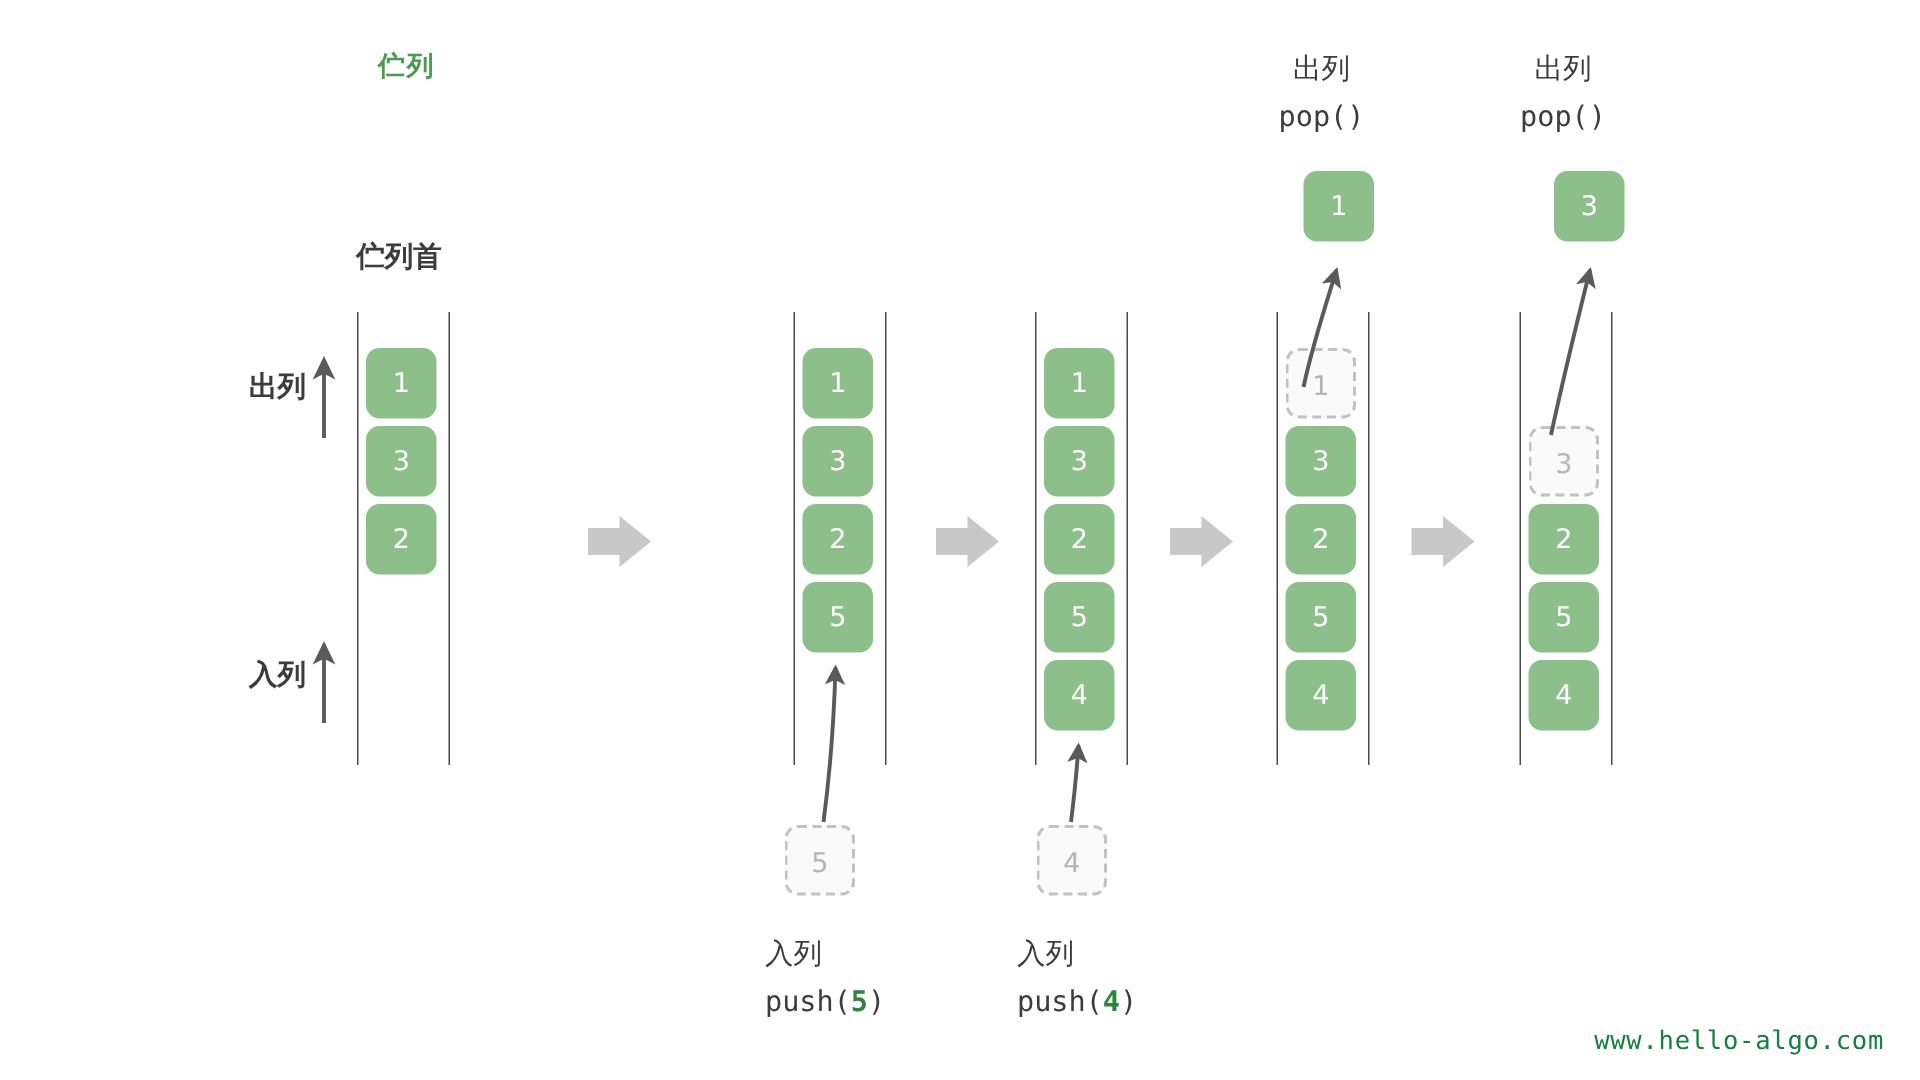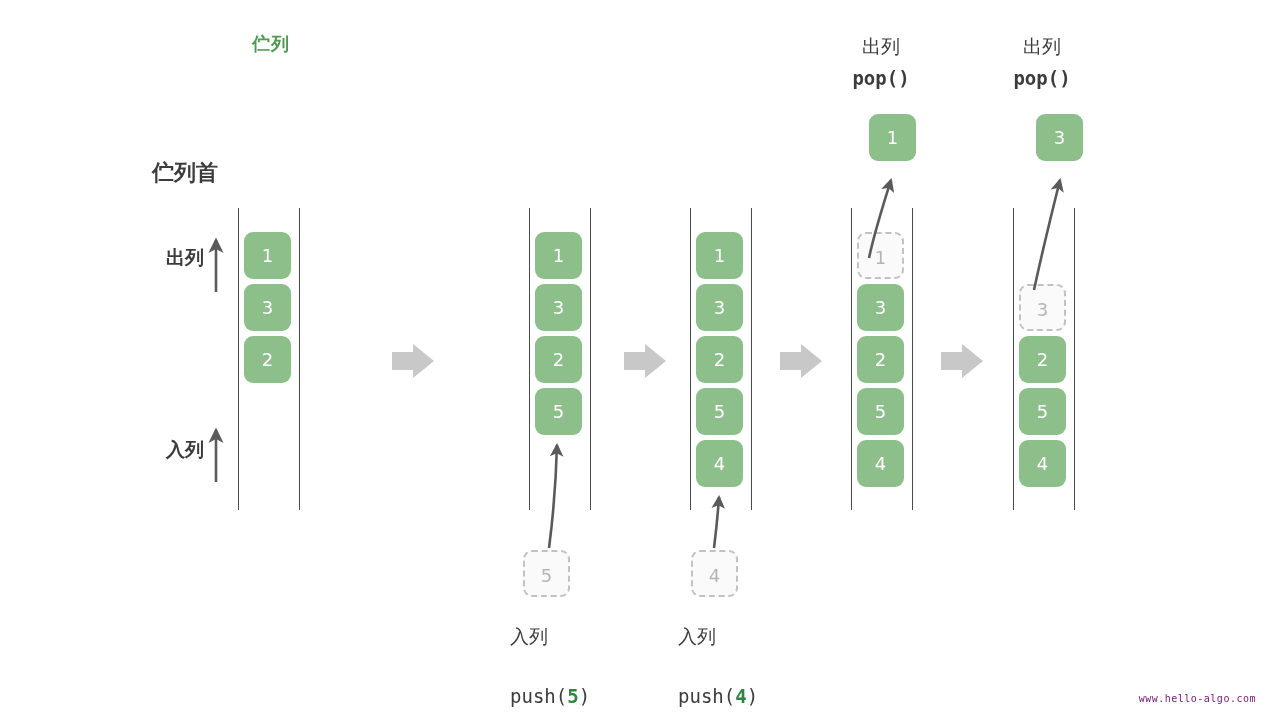--- a/index.html
+++ b/index.html
@@ -42,22 +42,22 @@
     font-family: "DejaVu Sans Mono", "Liberation Mono", monospace;
     color: #3c3c3c;
   }
 
   
   .head-label {
     position: absolute;
     left: 152px;
     top: 158px;
     width: 228px;
-    text-align: left;
-    font-size: 22px;
+    text-align: center;
+    font-size: 19px;
     font-weight: bold;
     color: #3c3c3c;
   }
   .tail-label {
     position: absolute;
     left: 152px;
     top: 540px;
     width: 228px;
     text-align: center;
     font-size: 19px;
@@ -110,55 +110,53 @@
     position: absolute;
     font-size: 19px;
     color: #3c3c3c;
     line-height: 32px;
     white-space: nowrap;
   }
   .op-caption .cn { font-family: "DejaVu Sans", "Liberation Sans", sans-serif; display:block; }
   .op-caption .code {
     display: block;
     font-family: "DejaVu Sans Mono", "Liberation Mono", monospace;
-    margin-top: 28px;
   }
   .op-caption .arg { color: #2e8540; font-weight: bold; }
 
   .top-caption {
     position: absolute;
     font-size: 19px;
     color: #3c3c3c;
     line-height: 32px;
     white-space: nowrap;
     text-align: center;
   }
   .top-caption .cn { display: block; }
   .top-caption .code {
     display: block;
     font-family: "DejaVu Sans Mono", "Liberation Mono", monospace;
-    font-weight: bold;
   }
 
   
   #arrows {
     position: absolute;
     left: 0; top: 0;
     width: 1280px; height: 720px;
     pointer-events: none;
   }
 
   
   .watermark {
     position: absolute;
     right: 24px;
     bottom: 16px;
-    font-size: 10px;
-    font-family: "DejaVu Sans Mono", "Liberation Mono", monospace;
-    color: #701a75;
+    font-size: 17px;
+    font-family: "DejaVu Sans Mono", "Liberation Mono", monospace;
+    color: #15803d;
     letter-spacing: 0.5px;
   }
 </style>
 </head>
 <body>
 
 <div id="stage">
 
   <div class="title-cn">伫列</div>
 

